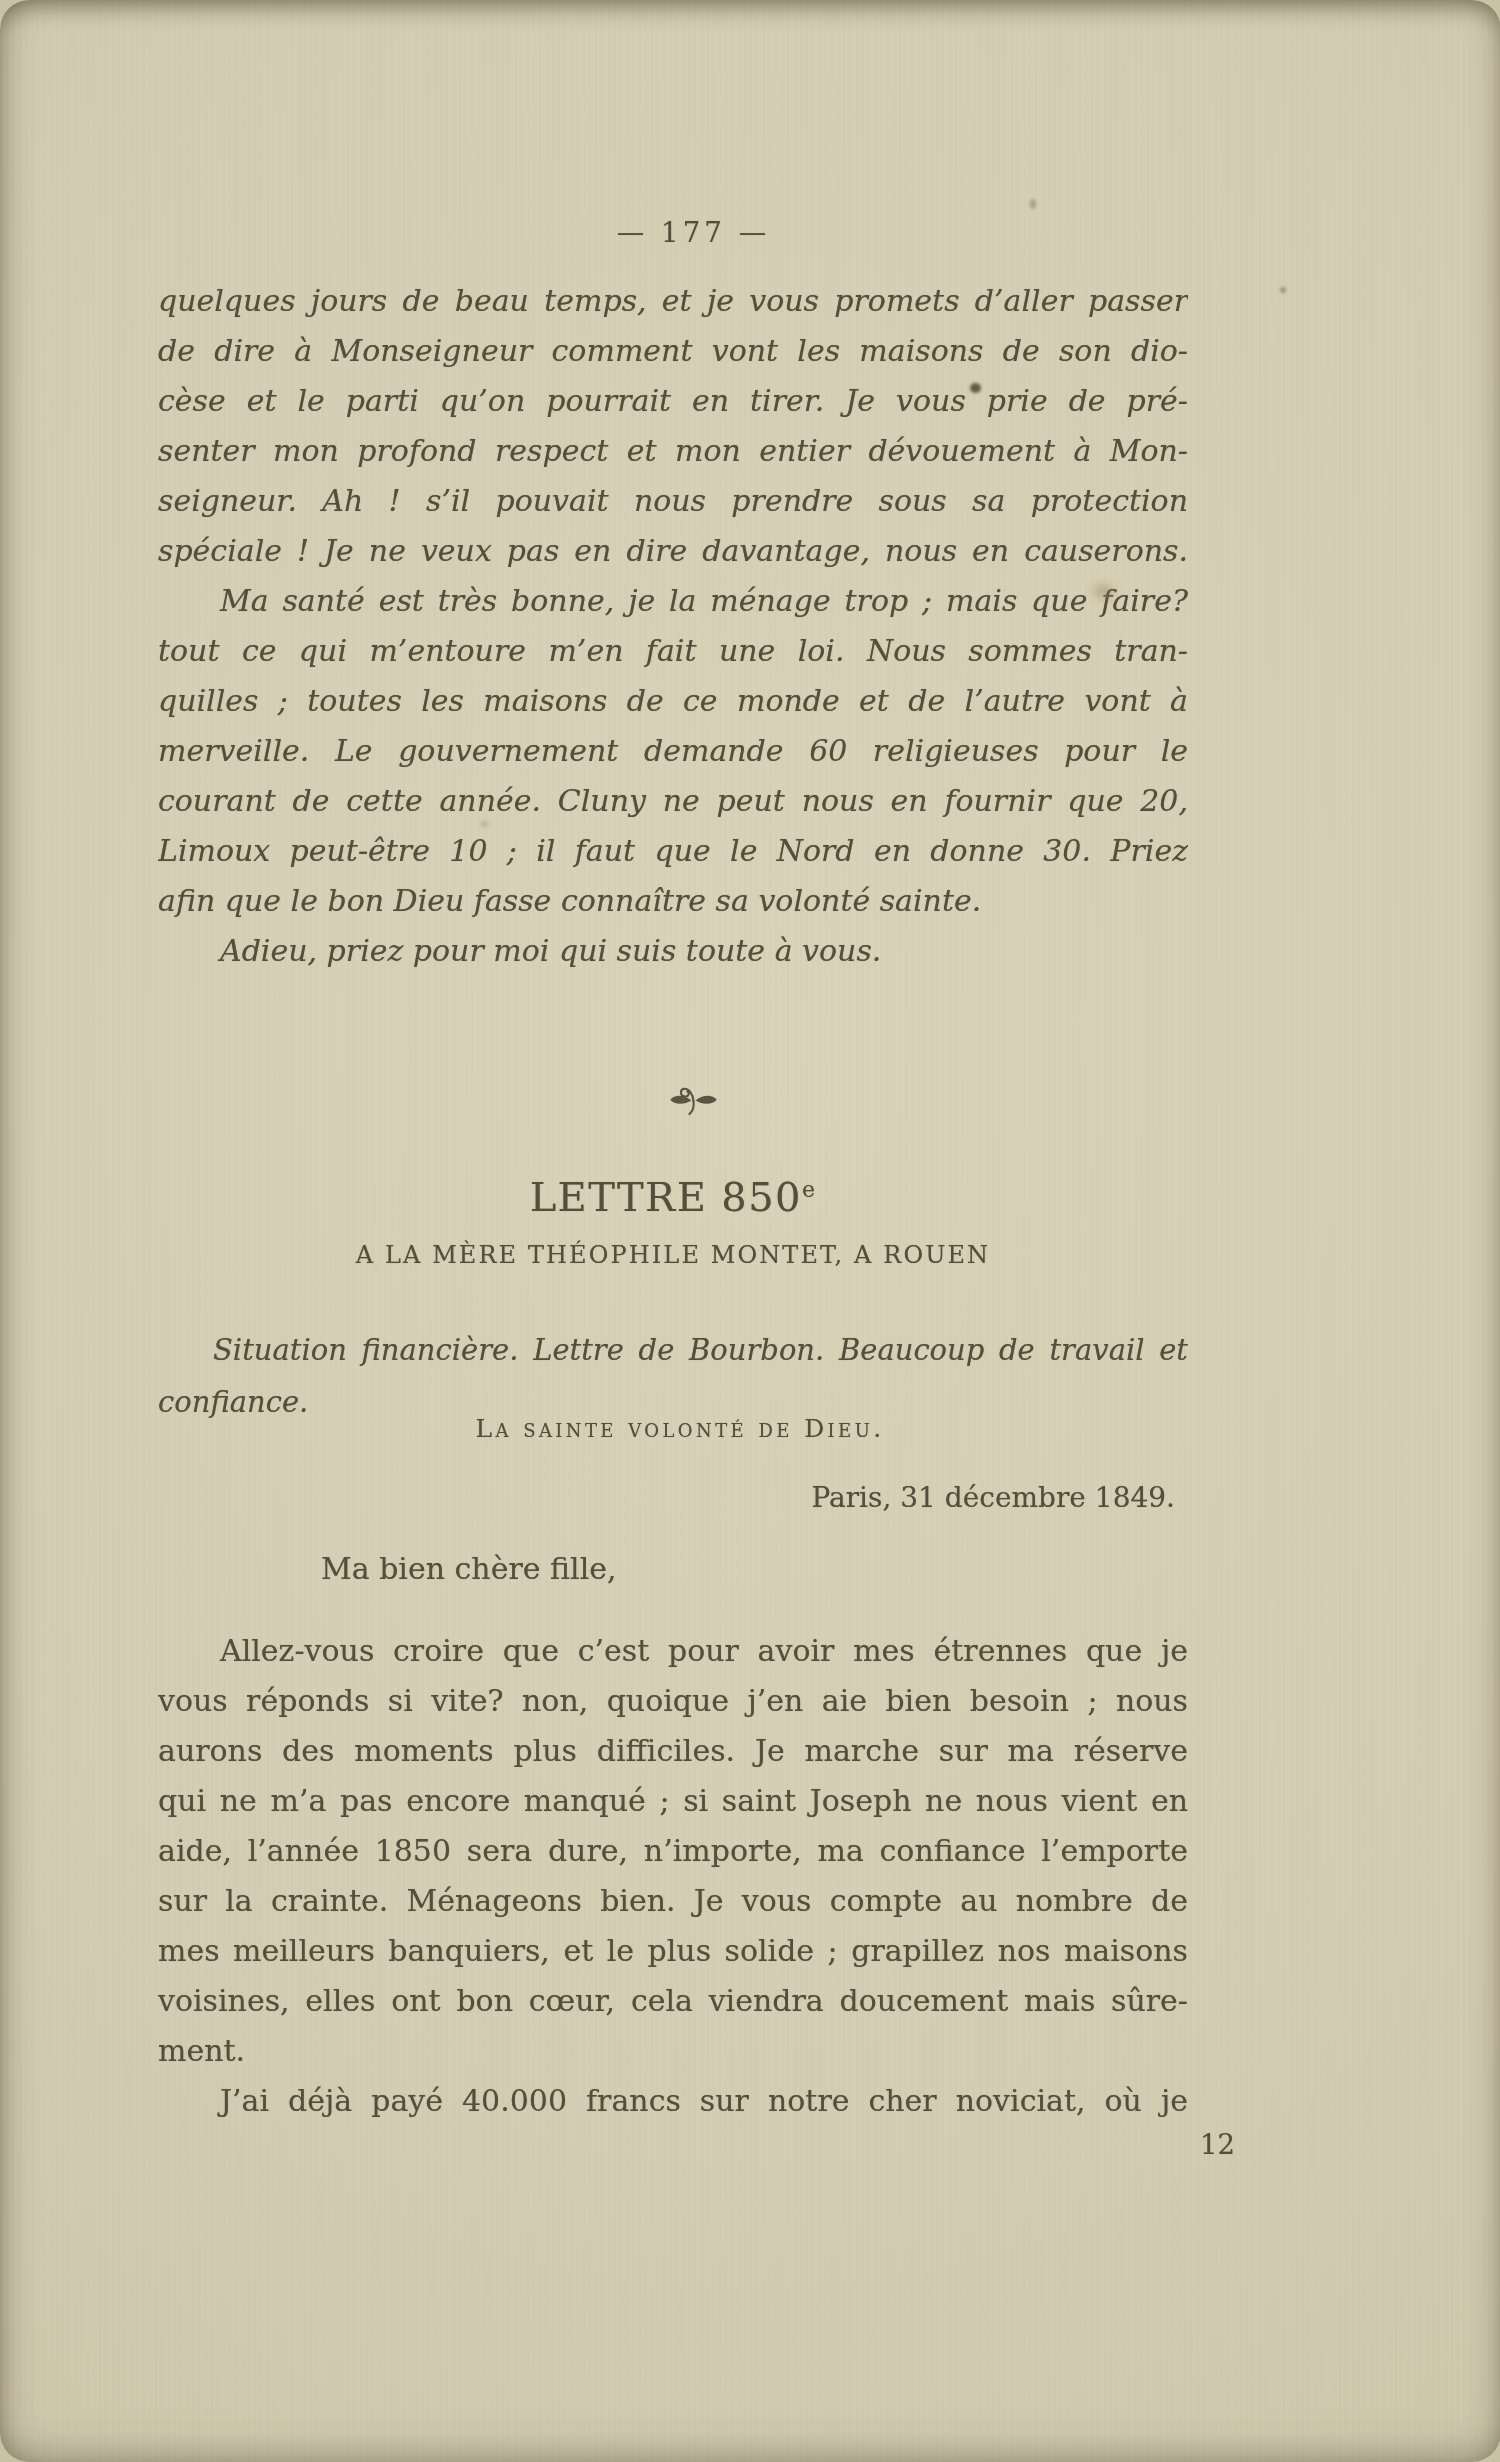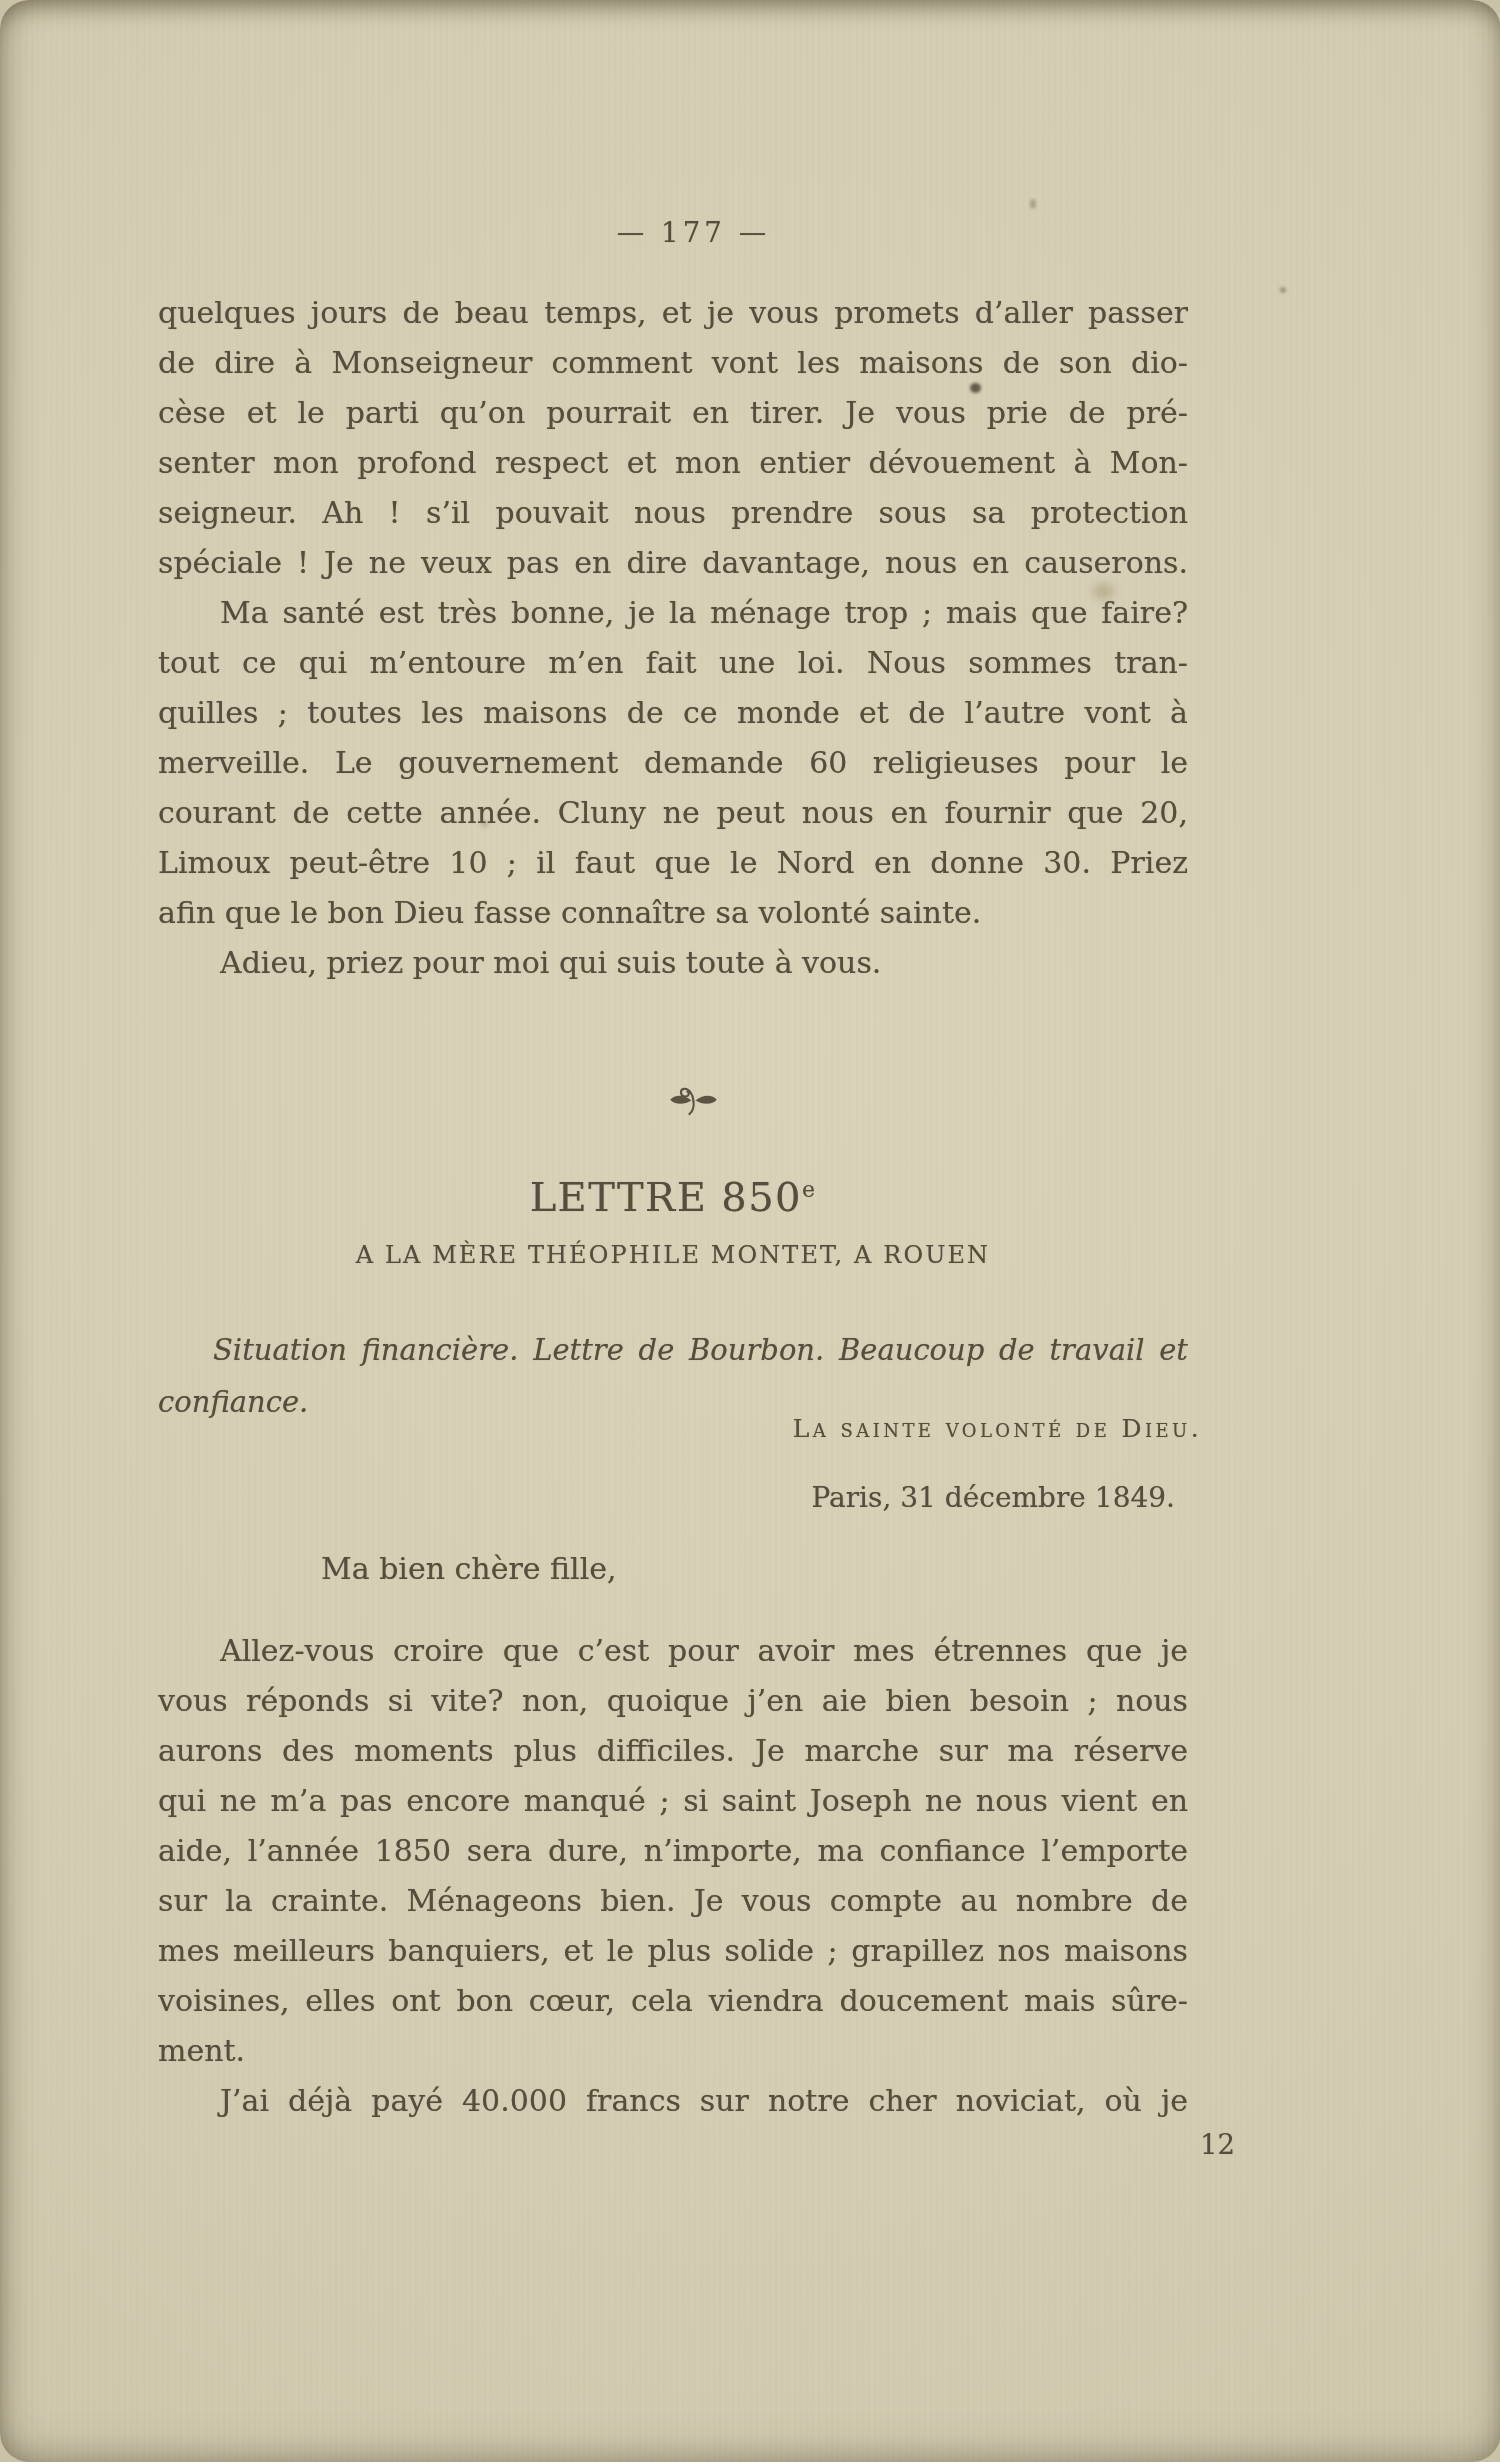--- a/index.html
+++ b/index.html
@@ -28,21 +28,21 @@
     position:absolute;top:216px;left:158px;width:1071px;
     text-align:center;font-size:27.5px;line-height:32px;letter-spacing:4.1px;
   }
   .para{ position:absolute;left:158px;width:1030px; }
   .para .line{
     height:50px;line-height:50px;font-size:30px;
     text-align:justify;text-align-last:justify;overflow:hidden;
   }
   .para .line.nojust{ text-align-last:left; }
   .para .line.indent{ padding-left:62px; }
-  #para1{ top:288px; }
+  #para1{ top:276px;font-style:italic; }
   #para2{ top:1626px; }
 
   .ornament{ position:absolute;top:1080px;left:158px;width:1071px;text-align:center; }
   .ornament svg{ display:inline-block; }
 
   .heading{
     position:absolute;top:1164px;left:158px;width:1030px;
     text-align:center;font-size:40px;line-height:51px;letter-spacing:1.4px;
   }
   .heading sup{ font-size:22px; }
@@ -51,21 +51,21 @@
     position:absolute;top:1236px;left:158px;width:1030px;
     text-align:center;font-size:24px;line-height:38px;letter-spacing:2.1px;
   }
 
   #summary{ top:1324px;font-style:italic; }
   #summary .line{ height:52px;line-height:52px;font-size:29px; }
   #summary .line.indent{ padding-left:55px; }
 
   .motto{
     position:absolute;top:1412px;left:158px;width:1044px;
-    text-align:right;font-variant:small-caps;font-size:25px;line-height:33px;letter-spacing:3.4px;
+    text-align:center;font-variant:small-caps;font-size:25px;line-height:33px;letter-spacing:3.4px;
   }
   .dateline{
     position:absolute;top:1477px;left:158px;width:1017px;
     text-align:right;font-size:28px;line-height:41px;
   }
   .salutation{
     position:absolute;top:1544px;left:158px;width:1030px;
     padding-left:163px;box-sizing:border-box;
     font-size:30px;line-height:50px;
   }

